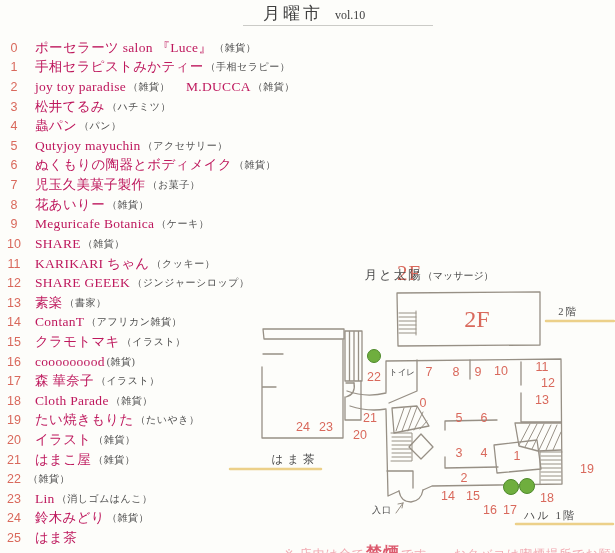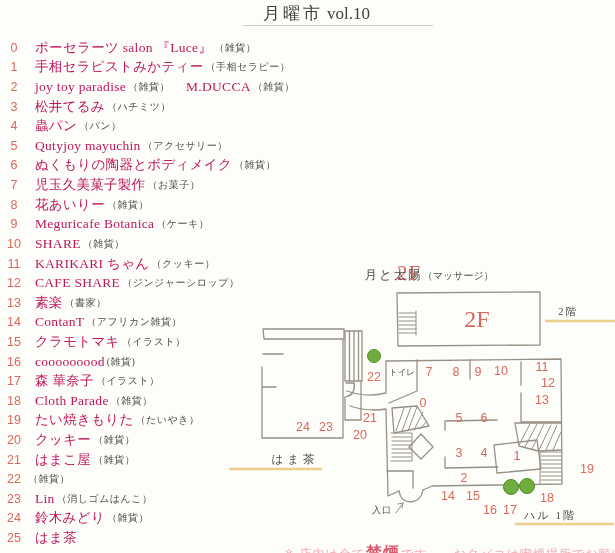--- a/index.html
+++ b/index.html
@@ -4,21 +4,21 @@
 <style>
   html,body{margin:0;padding:0;}
   body{
     width:615px;height:553px;position:relative;overflow:hidden;
     background:#fdfdfa;
     font-family:"Liberation Serif","DejaVu Serif",serif;
   }
   
   .title{position:absolute;left:263px;top:2px;white-space:pre;}
   .t-main{font-size:17px;letter-spacing:3px;color:#3f3f3f;}
-  .t-vol{font-size:17px;color:#3f3f3f;margin-left:4px;}
+  .t-vol{font-size:12px;color:#3f3f3f;margin-left:12px;}
   .title-underline{position:absolute;left:243px;top:25px;width:190px;height:1px;background:#cbcbc7;}
   
   #vendor-list{position:absolute;left:2px;top:38px;}
   .row{display:flex;align-items:center;height:19.62px;white-space:pre;}
   .num{flex:none;width:24px;text-align:center;
        font-family:"Liberation Sans","DejaVu Sans",sans-serif;
        font-size:12.5px;color:#d9695c;}
   .nm{margin-left:9px;font-size:13.5px;color:#be185d;letter-spacing:0.3px;}
   .nm2{margin-left:16px;}
   .nt{margin-left:2px;font-size:10px;color:#4e4e4e;letter-spacing:0.5px;font-family:Liberation Serif, serif;}
@@ -44,29 +44,29 @@
     <div class="row"><span class="num">2</span><span class="nm">joy toy paradise</span><span class="nt">（雑貨）</span><span class="nm nm2">M.DUCCA</span><span class="nt">（雑貨）</span></div>
     <div class="row"><span class="num">3</span><span class="nm">松井てるみ</span><span class="nt">（ハチミツ）</span></div>
     <div class="row"><span class="num">4</span><span class="nm">蟲パン</span><span class="nt">（パン）</span></div>
     <div class="row"><span class="num">5</span><span class="nm">Qutyjoy mayuchin</span><span class="nt">（アクセサリー）</span></div>
     <div class="row"><span class="num">6</span><span class="nm">ぬくもりの陶器とボディメイク</span><span class="nt">（雑貨）</span></div>
     <div class="row"><span class="num">7</span><span class="nm">児玉久美菓子製作</span><span class="nt">（お菓子）</span></div>
     <div class="row"><span class="num">8</span><span class="nm">花あいりー</span><span class="nt">（雑貨）</span></div>
     <div class="row"><span class="num">9</span><span class="nm">Meguricafe Botanica</span><span class="nt">（ケーキ）</span></div>
     <div class="row"><span class="num">10</span><span class="nm">SHARE</span><span class="nt">（雑貨）</span></div>
     <div class="row"><span class="num">11</span><span class="nm">KARIKARI ちゃん</span><span class="nt">（クッキー）</span></div>
-    <div class="row"><span class="num">12</span><span class="nm">CAFE SHARE</span><span class="nt">（ジンジャーシロップ）</span></div>
+    <div class="row"><span class="num">12</span><span class="nm">SHARE GEEEK</span><span class="nt">（ジンジャーシロップ）</span></div>
     <div class="row"><span class="num">13</span><span class="nm">素楽</span><span class="nt">（書家）</span></div>
     <div class="row"><span class="num">14</span><span class="nm">ContanT</span><span class="nt">（アフリカン雑貨）</span></div>
     <div class="row"><span class="num">15</span><span class="nm">クラモトマキ</span><span class="nt">（イラスト）</span></div>
     <div class="row"><span class="num">16</span><span class="nm">cooooooood</span><span class="nt">(雑貨)</span></div>
     <div class="row"><span class="num">17</span><span class="nm">森 華奈子</span><span class="nt">（イラスト）</span></div>
     <div class="row"><span class="num">18</span><span class="nm">Cloth Parade</span><span class="nt">（雑貨）</span></div>
     <div class="row"><span class="num">19</span><span class="nm">たい焼きもりた</span><span class="nt">（たいやき）</span></div>
-    <div class="row"><span class="num">20</span><span class="nm">クッキー</span><span class="nt">（雑貨）</span></div>
+    <div class="row"><span class="num">20</span><span class="nm">イラスト</span><span class="nt">（雑貨）</span></div>
     <div class="row"><span class="num">21</span><span class="nm">はまこ屋</span><span class="nt">（雑貨）</span></div>
     <div class="row"><span class="num">22</span><span class="nt">（雑貨）</span></div>
     <div class="row"><span class="num">23</span><span class="nm">Lin</span><span class="nt">（消しゴムはんこ）</span></div>
     <div class="row"><span class="num">24</span><span class="nm">鈴木みどり</span><span class="nt">（雑貨）</span></div>
     <div class="row"><span class="num">25</span><span class="nm">はま茶</span></div>
   </div>
 
 <svg id="map-svg" width="615" height="553" viewBox="0 0 615 553">
 
   <g stroke="#8f877c" stroke-width="1.3" fill="none" stroke-linecap="round" stroke-linejoin="round" opacity="0.92">

